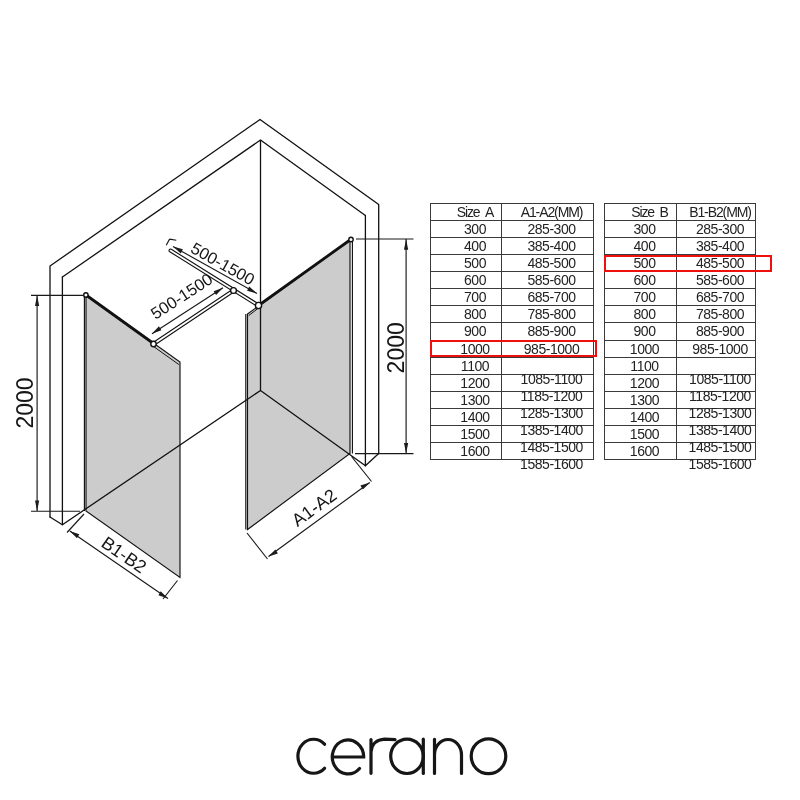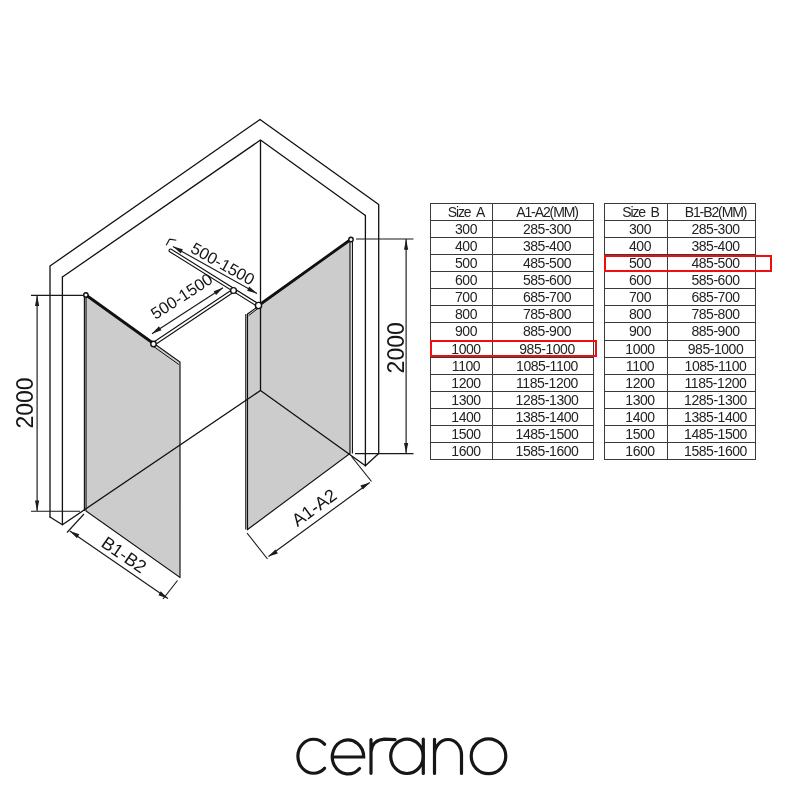--- a/index.html
+++ b/index.html
@@ -3,24 +3,24 @@
 <meta charset="utf-8">
 <style>
   html,body{margin:0;padding:0;}
   body{width:800px;height:800px;background:#ffffff;position:relative;overflow:hidden;
        font-family:"Liberation Sans", sans-serif;}
   #draw{position:absolute;left:0;top:0;}
   .tbl{position:absolute;border-collapse:collapse;table-layout:fixed;
        font-family:"Liberation Sans", sans-serif;font-size:14px;color:#222;
        letter-spacing:-0.45px;}
   .tbl td{border:1px solid #3a3a3a;text-align:center;padding:0 0 0 8px;line-height:1;}
-  .tbl td.c1{width:52px;padding-left:9px;}
+  .tbl td.c1{width:52px;padding-left:18px;}
   .tbl tr:first-child td{letter-spacing:-1.1px;}
   .redbox{position:absolute;border:2px solid #ee0f0f;background:transparent;z-index:5;}
-  .lo{position:relative;top:0;}
+  .lo{position:relative;top:13px;}
 </style>
 </head>
 <body>
 <svg id="draw" width="800" height="800" viewBox="0 0 800 800" xmlns="http://www.w3.org/2000/svg">
   <g stroke="#111" stroke-width="1.3" fill="none" stroke-linecap="round" stroke-linejoin="round">
 
     <path d="M50,517 L50,266 L260,119.5 L378.7,204.5 L378.7,453.5"></path>
 
     <path d="M50,517 L62.4,524.7 M378.7,453.5 L365.4,465.8"></path>
 

